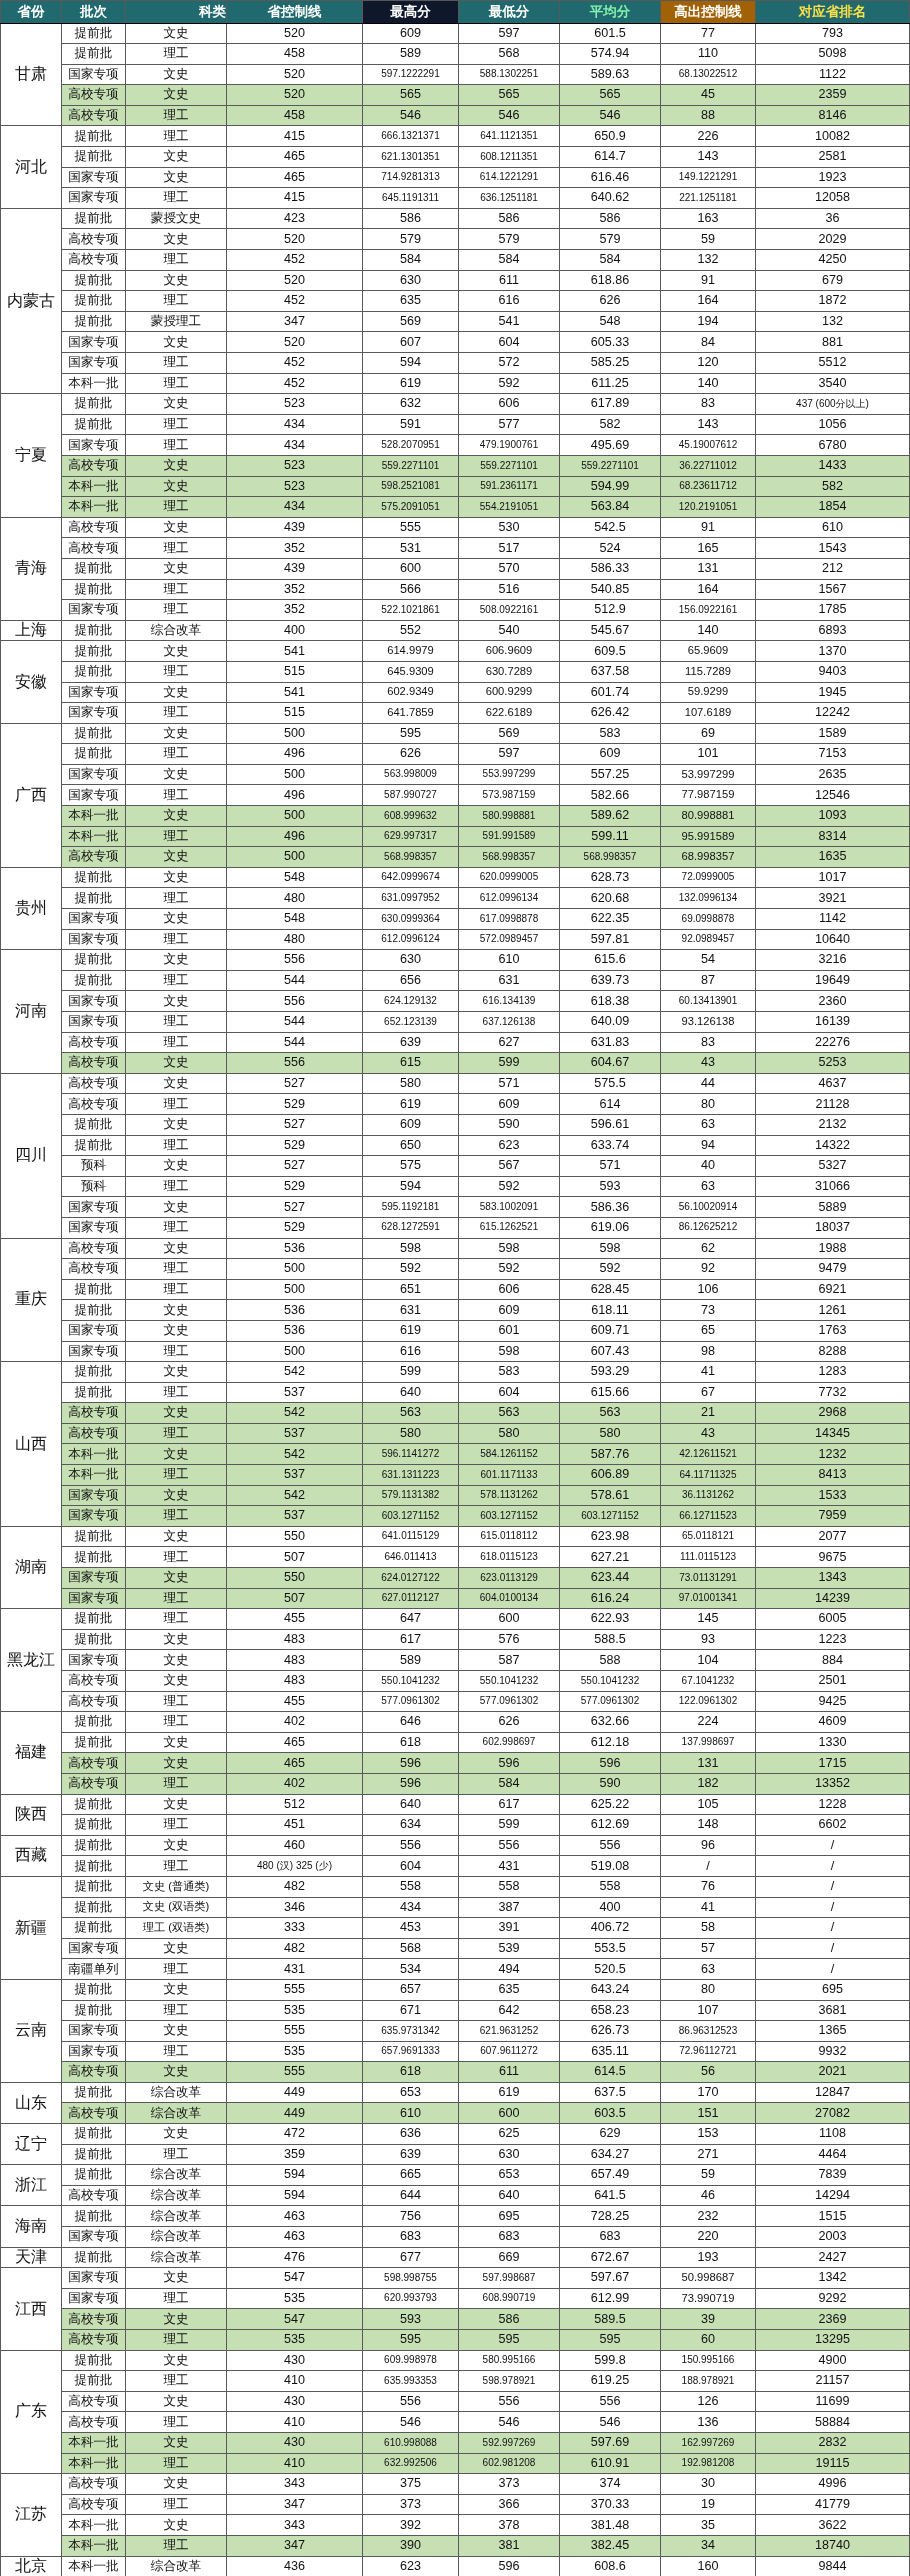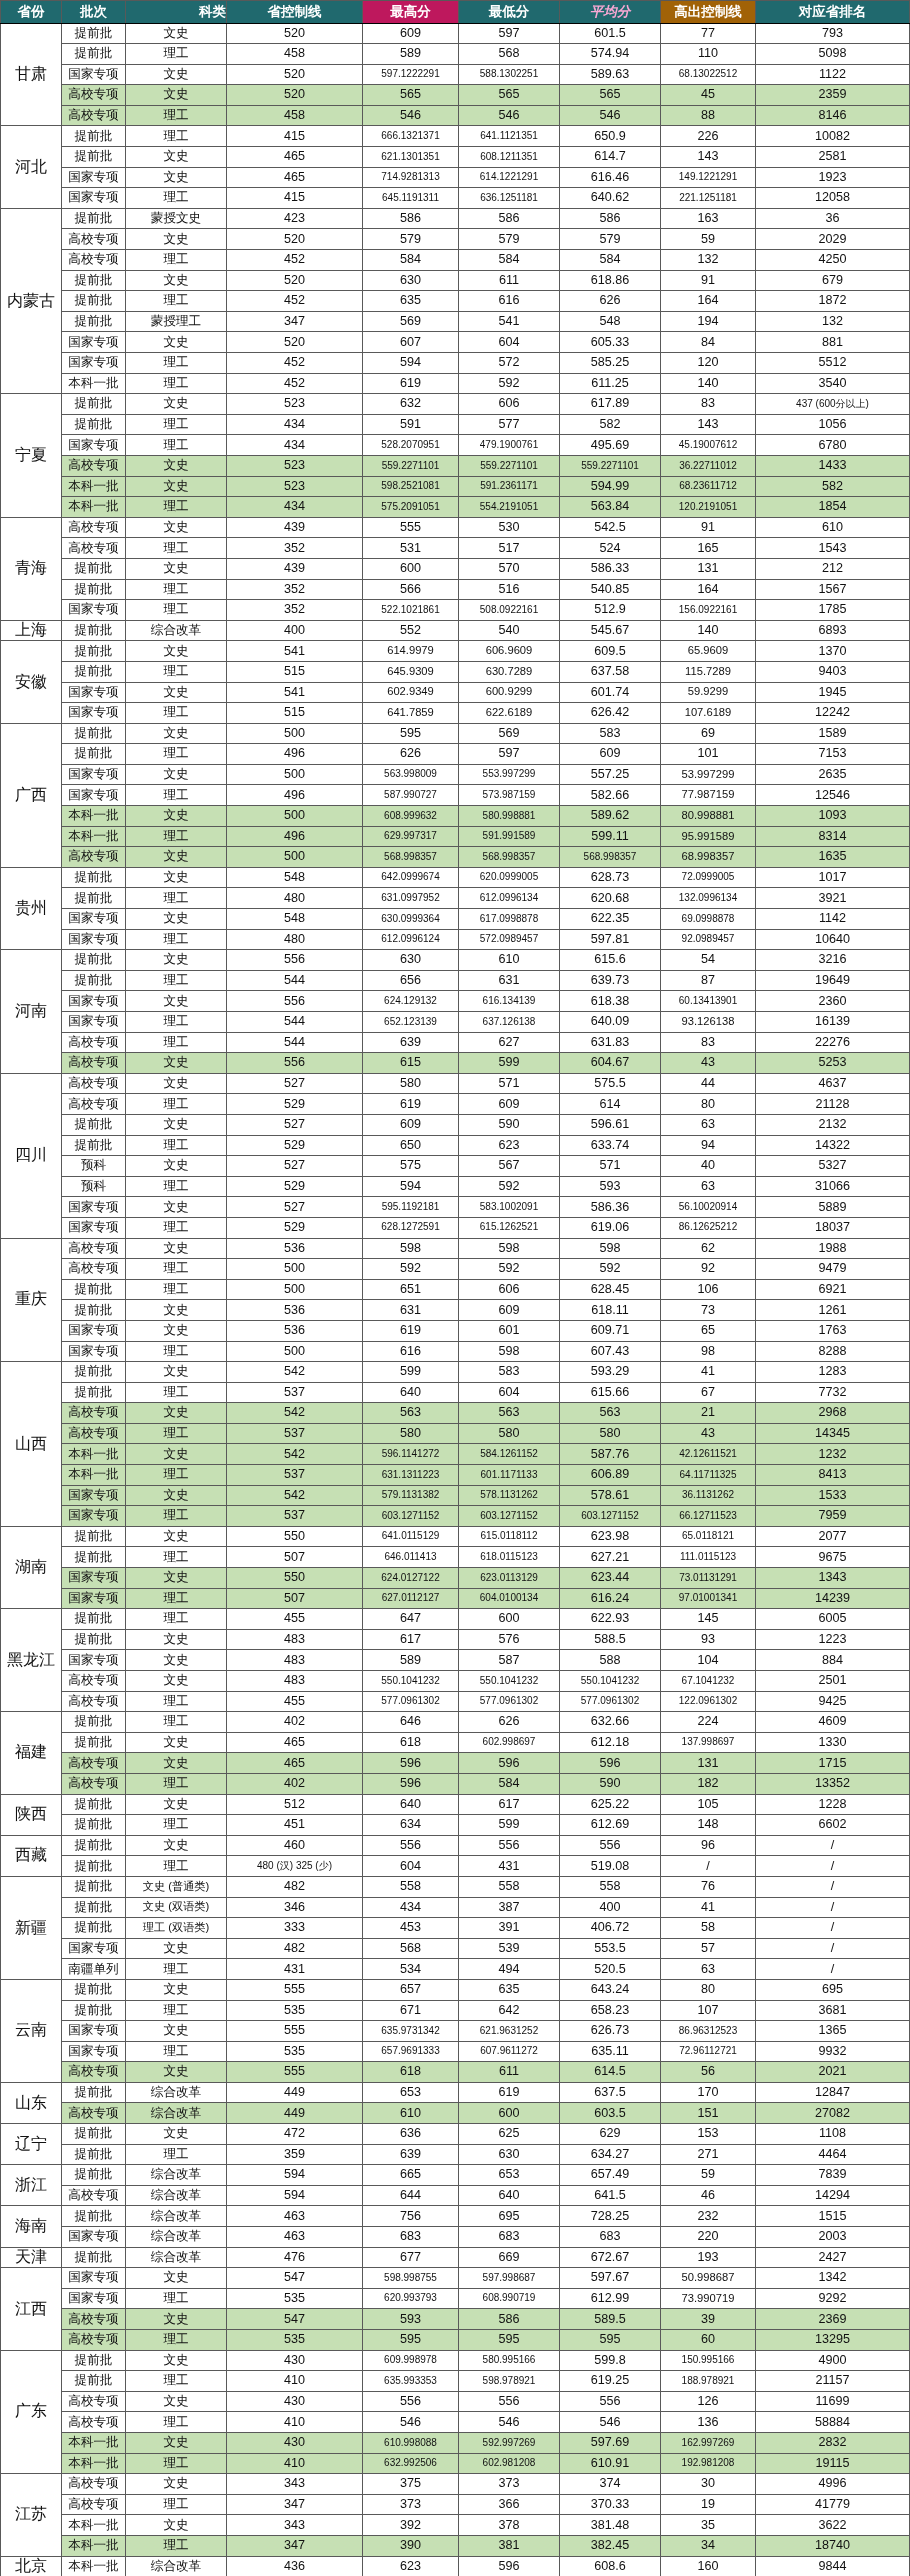--- a/index.html
+++ b/index.html
@@ -31,25 +31,25 @@
     <col style="width:101px">
       <col style="width:95px">
       <col style="width:154px">
   </colgroup>
   <thead>
     <tr>
         <th style="background: rgb(32, 105, 110); color: rgb(255, 255, 255);">省份</th>
         <th style="background: rgb(32, 105, 110); color: rgb(255, 255, 255);">批次</th>
         <th style="background: rgb(32, 105, 110); color: rgb(255, 255, 255); text-align: right;">科类</th>
         <th style="background: rgb(32, 105, 110); color: rgb(255, 255, 255);">省控制线</th>
-        <th style="background: #be185d; color: rgb(255, 255, 255);">最高分</th>
+        <th style="background: #0f172a; color: rgb(255, 255, 255);">最高分</th>
         <th style="background: rgb(32, 105, 110); color: rgb(255, 255, 255);">最低分</th>
-        <th style="background: rgb(32, 105, 110); color: #f9a8d4; font-style: italic;">平均分</th>
+        <th style="background: rgb(32, 105, 110); color: #86efac;">平均分</th>
         <th style="background: #a16207; color: rgb(255, 255, 255);">高出控制线</th>
-        <th style="background: rgb(32, 105, 110); color: #ffffff;">对应省排名</th>
+        <th style="background: rgb(32, 105, 110); color: #fde047;">对应省排名</th>
       </tr>
   </thead>
   <tbody>
       <tr class="group-first">
         <td class="province" rowspan="5">甘肃</td>
         <td>提前批</td>
         <td>文史</td>
         <td>520</td>
         <td>609</td>
         <td>597</td>

